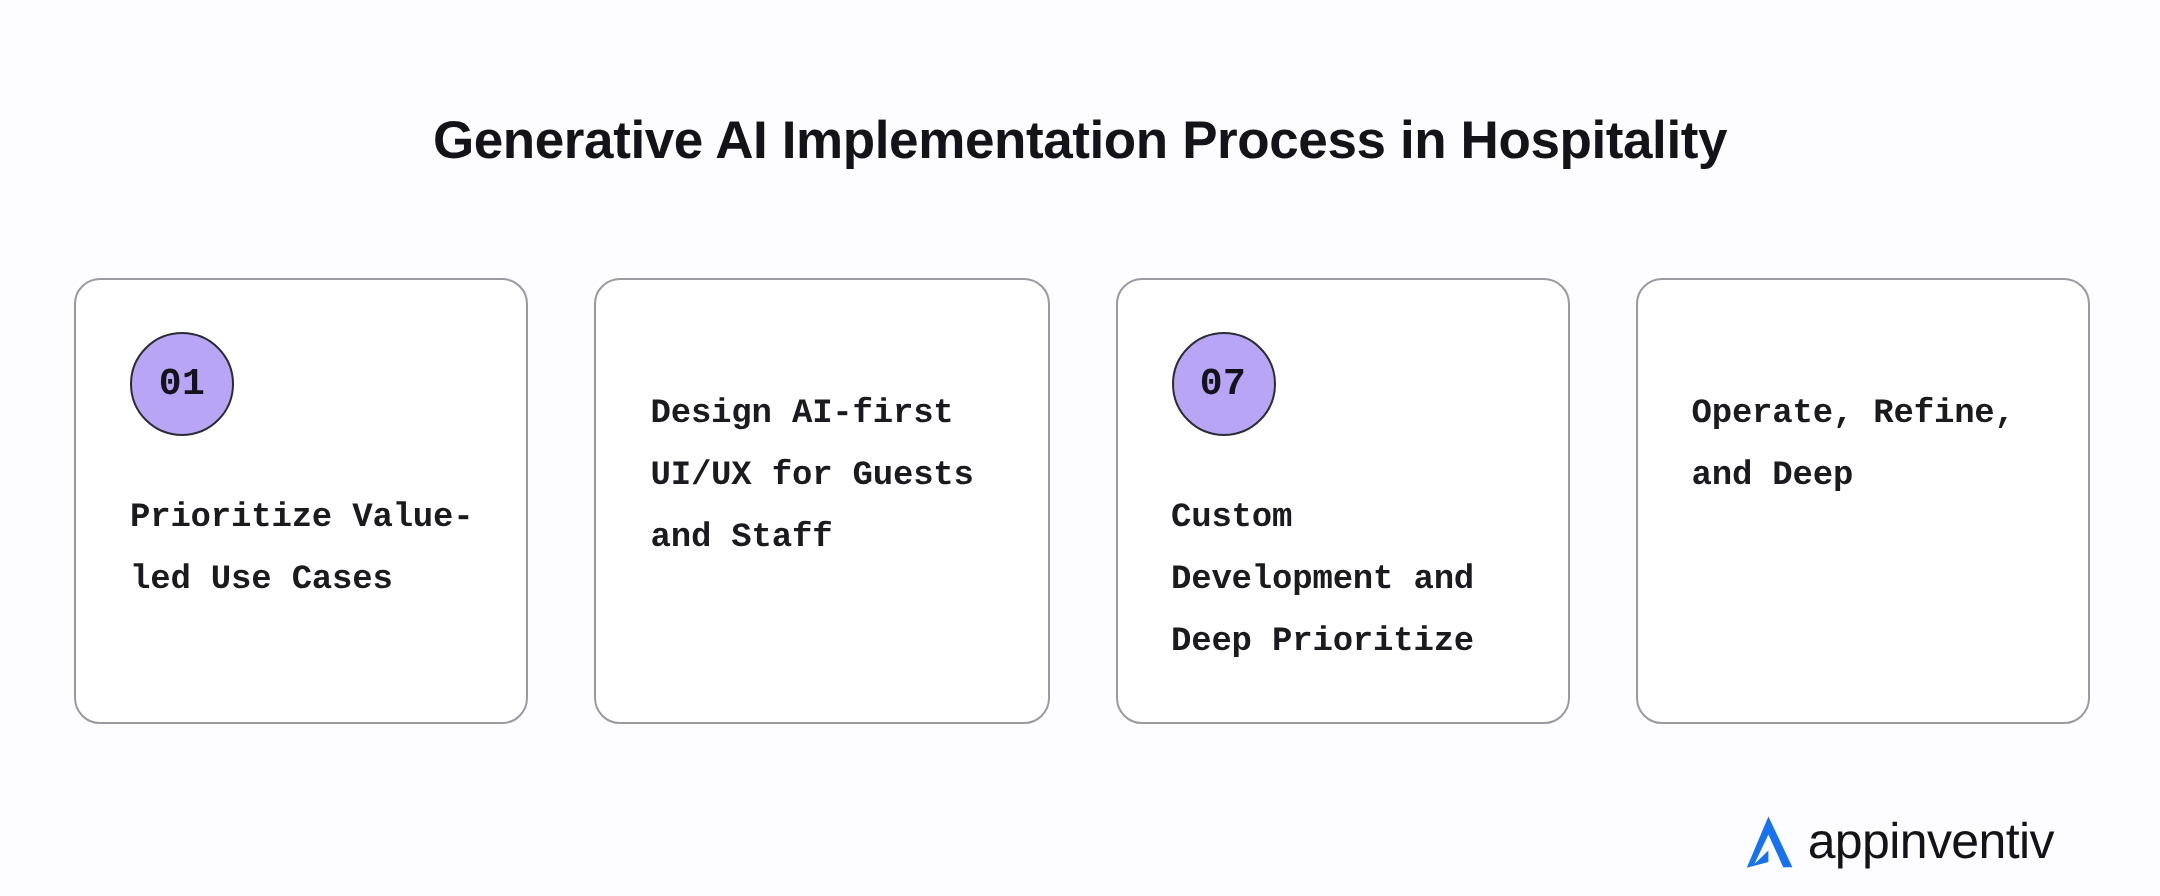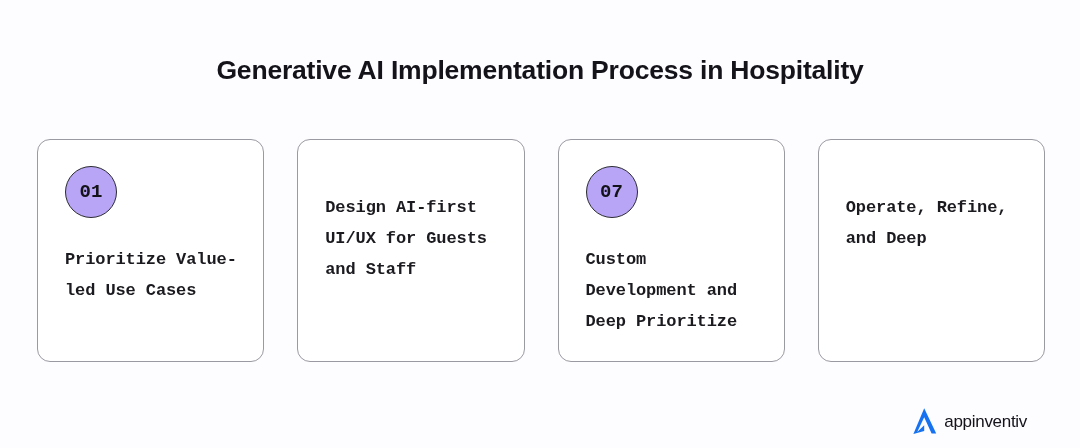--- a/index.html
+++ b/index.html
@@ -94,21 +94,21 @@
     gap: 2px;
   }
 
   #brand-mark {
     width: 36px;
     height: 36px;
     display: block;
   }
 
   #brand-wordmark {
-    font-size: 17px;
+    font-size: 25px;
     font-weight: 400;
     color: #14131a;
     letter-spacing: -0.3px;
     line-height: 1;
   }
 </style>
 </head>
 <body>
 
 <div id="infographic">

